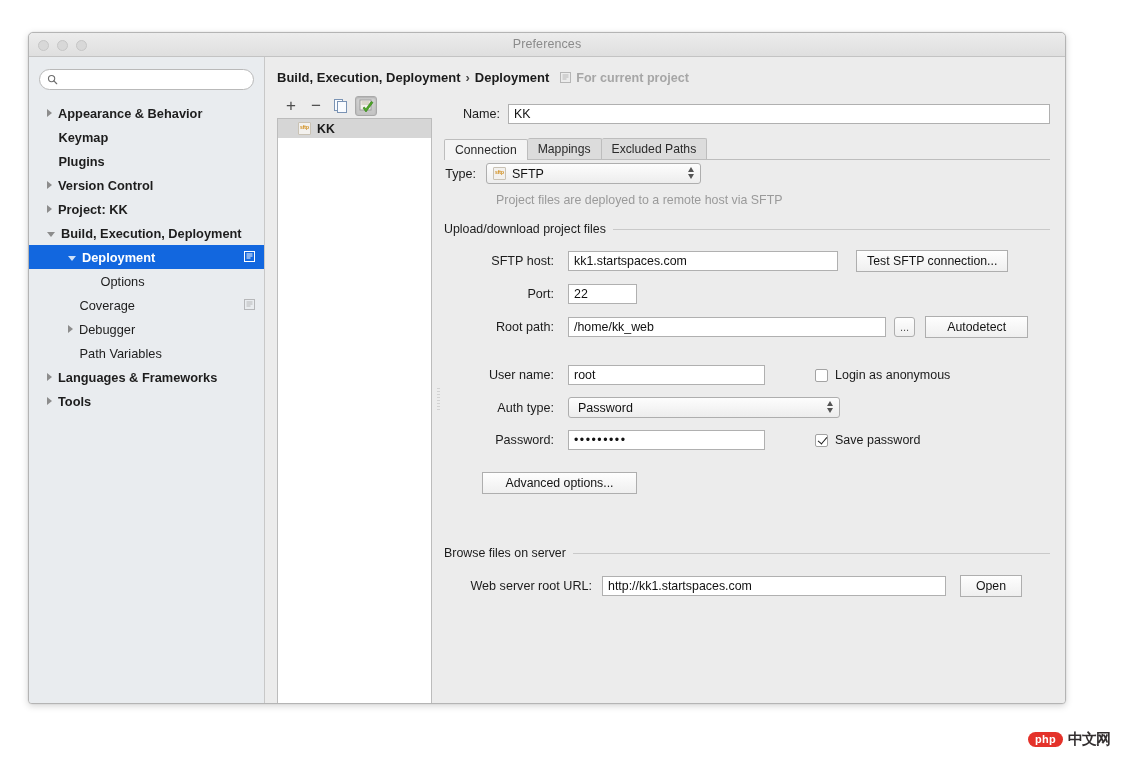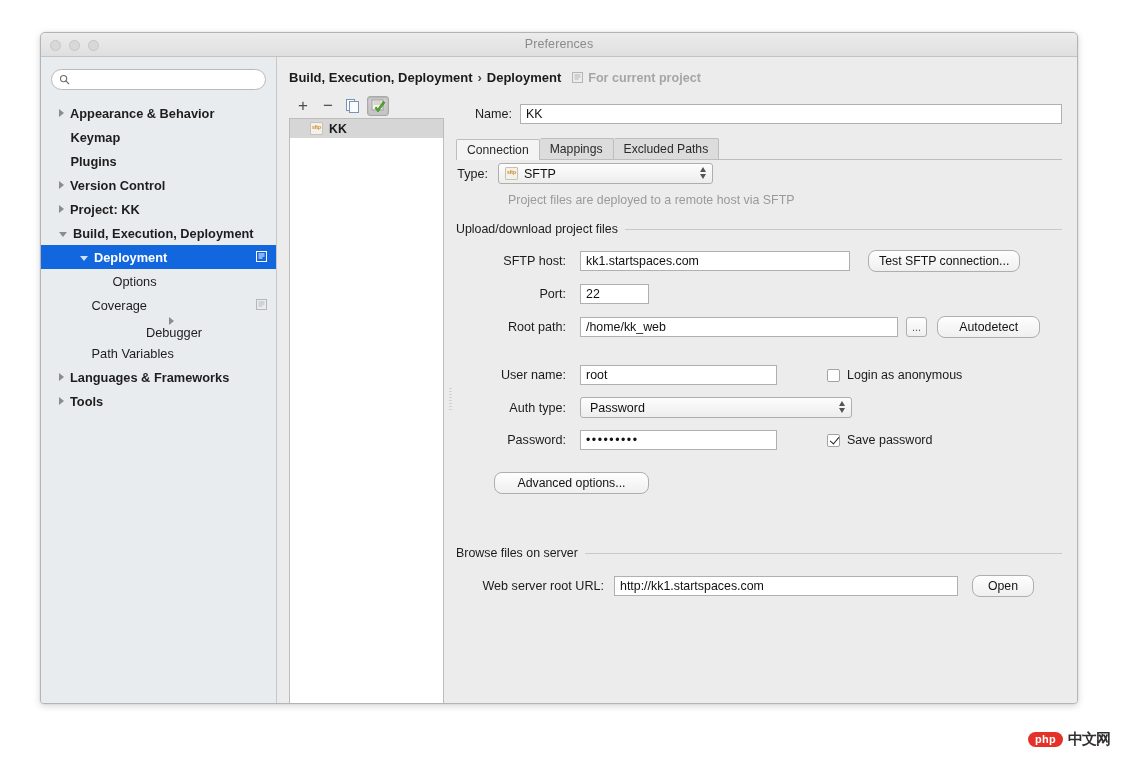--- a/index.html
+++ b/index.html
@@ -13,21 +13,21 @@
   #root {
     position: relative;
     width: 1121px; height: 757px;
     background: #ffffff;
     overflow: hidden;
   }
 
   
   .window {
     position: absolute;
-    left: 40px; top: 32px;
+    left: 28px; top: 32px;
     width: 1038px; height: 672px;
     background: #ececec;
     border: 1px solid #b4b4b4;
     border-radius: 5px 5px 4px 4px;
     box-shadow: 0 2px 7px rgba(0,0,0,0.17), 0 0 0 0.5px rgba(0,0,0,0.05);
     overflow: hidden;
   }
   .titlebar {
     position: relative;
     height: 24px;
@@ -275,21 +275,21 @@
   .grp {
     display: flex; align-items: center; gap: 7px;
   }
   .grp .glabel { font-size: 12.4px; color: #1c1c1c; white-space: nowrap; }
   .grp .gline { flex: 1 1 auto; height: 1px; background: #c9c9c9; }
 
   .btn {
     height: 22px;
     background: linear-gradient(to bottom,#fefefe,#efefef);
     border: 1px solid #aeaeae;
-    border-radius: 8px;
+    border-radius: 0;
     font-size: 12.3px; color: #141414;
     display: inline-flex; align-items: center; justify-content: center;
     padding: 0 10px;
     white-space: nowrap;
     cursor: default;
   }
   .btn.sq { border-radius: 3px; padding: 0 5px; font-size: 11px; color: #555; }
 
   .chk { display: flex; align-items: center; gap: 7px; font-size: 12.5px; color: #1a1a1a; }
   .box {
@@ -425,21 +425,21 @@
             <div class="trow" style="padding-left: 39px;">
               <span class="arrow none"></span>
               <span>Coverage</span>
               <svg class="scope-ico" viewBox="0 0 11 11">
                 <rect x="0.5" y="0.5" width="10" height="10" fill="none" stroke="#8d8d8d"></rect>
                 <rect x="2.5" y="2.5" width="6" height="1" fill="#8d8d8d"></rect>
                 <rect x="2.5" y="4.5" width="6" height="1" fill="#8d8d8d"></rect>
                 <rect x="2.5" y="6.5" width="4" height="1" fill="#8d8d8d"></rect>
               </svg>
             </div>
-            <div class="trow" style="padding-left: 39px; flex-direction: column;">
+            <div class="trow" style="padding-left: 39px;">
               <span class="arrow closed"></span>
               <span>Debugger</span>
             </div>
             <div class="trow" style="padding-left: 39px;">
               <span class="arrow none"></span>
               <span>Path Variables</span>
             </div>
             <div class="trow bold" style="padding-left: 18px;">
               <span class="arrow closed"></span>
               <span>Languages &amp; Frameworks</span>

